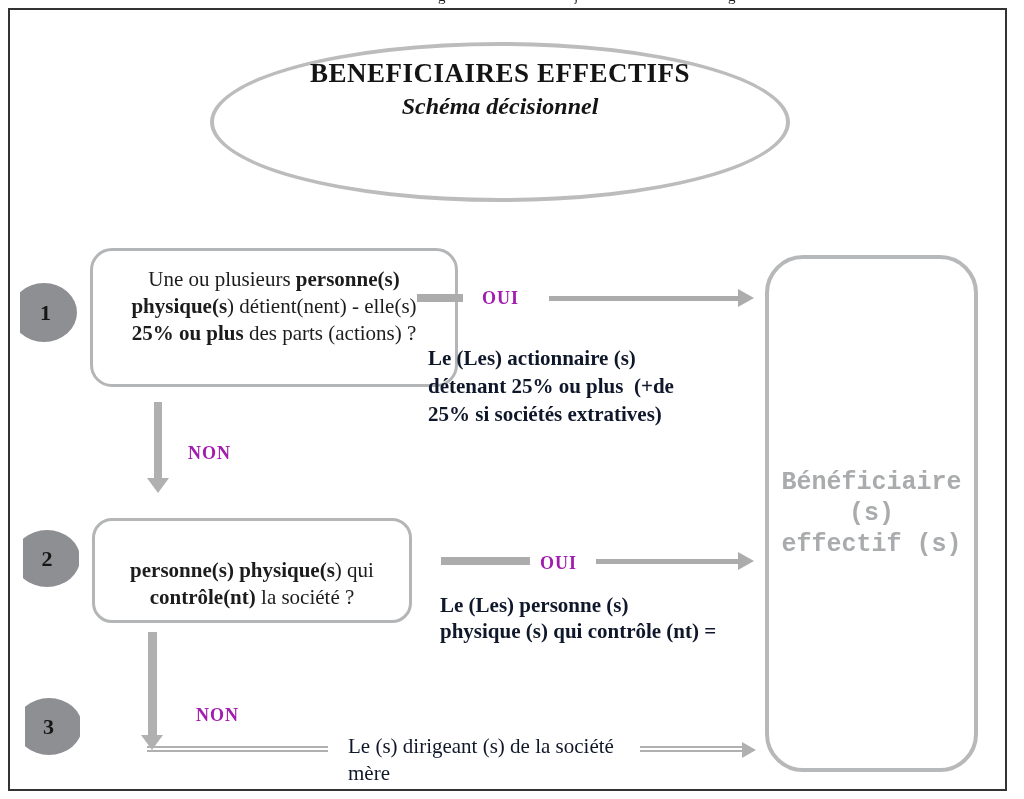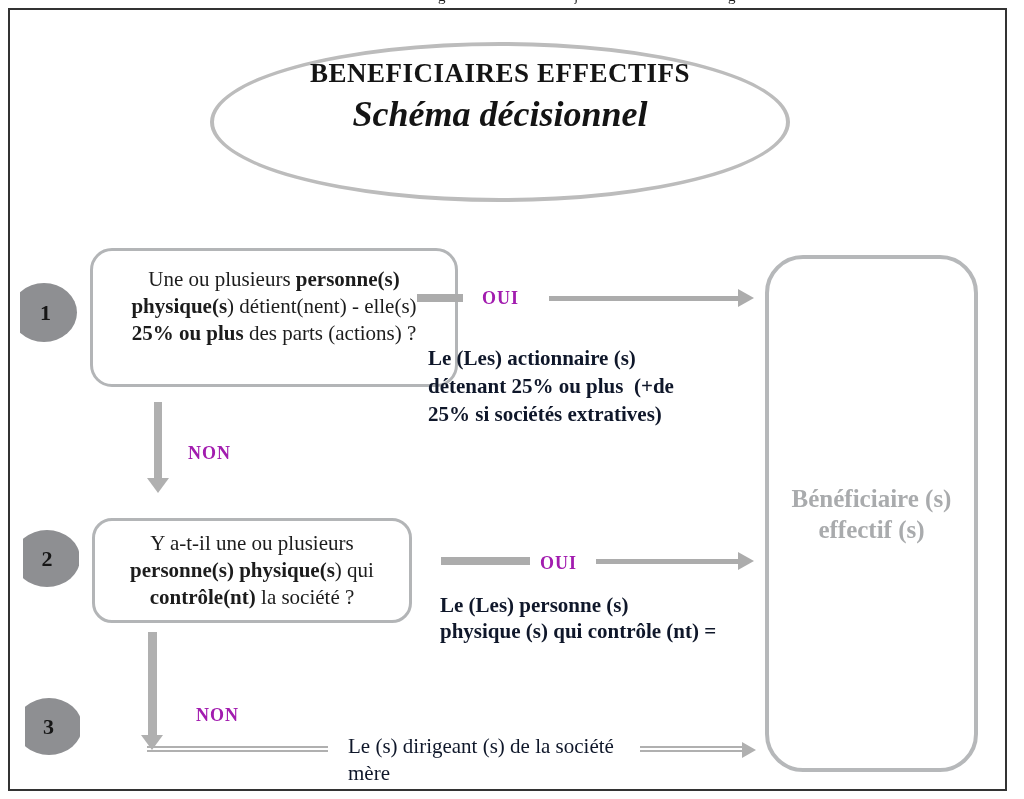--- a/index.html
+++ b/index.html
@@ -38,21 +38,21 @@
     box-sizing: border-box;
     text-align: center;
   }
   #title-line1 {
     margin-top: 12px;
     font-size: 27px; font-weight: bold; letter-spacing: 0.5px;
     color: #141414;
   }
   #title-line2 {
     margin-top: 4px;
-    font-size: 36px; font-weight: bold; font-style: italic;
+    font-size: 24px; font-weight: bold; font-style: italic;
     color: #141414;
   }
 
   
   .step-circle { overflow: hidden; }
   .step-circle .disc {
     position: absolute; top: 0; left: -9px;
     width: 66px; height: 100%;
     background: #8e8f92;
     border-radius: 50%;
@@ -117,20 +117,21 @@
   
   #target-box {
     left: 765px; top: 255px;
     width: 213px; height: 517px;
     border: 4px solid #b6b8ba;
     border-radius: 38px;
     box-sizing: border-box;
     display: flex; align-items: center; justify-content: center;
     text-align: center;
     background: #ffffff;
+    font-family: Liberation Mono, monospace;
   }
   #target-label {
     font-size: 25px; font-weight: bold; line-height: 31px;
     color: #a9abad;
   }
 </style>
 </head>
 <body>
 
 <div id="page">
@@ -171,21 +172,21 @@
   <div class="abs bar-v" style="left:154px; top:402px; width:8px; height:77px;"></div>
   <div class="abs head-down" style="left:147px; top:478px;"></div>
   <div class="abs edge-label" style="left:188px; top:443px;">NON</div>
 
   <div class="abs step-circle" style="left:23px; top:530px; width:56px; height:57px;">
     <div class="disc"></div>
     <div class="num">2</div>
   </div>
 
   <div class="abs q-box" style="left:92px; top:518px; width:320px; height:105px; border-radius:20px;">
-    <div class="q-text" style="padding:9px 6px 0;"><span>Y a-t-il une ou plusieurs</span><br><b>personne(s) physique(s</b><span>) qui</span><br><b>contrôle(nt)</b><span> la société ?</span></div>
+    <div class="q-text" style="padding:9px 6px 0;"><br><b>personne(s) physique(s</b><span>) qui</span><br><b>contrôle(nt)</b><span> la société ?</span></div>
   </div>
 
   <div class="abs bar-h" style="left:441px; top:557px; width:89px; height:8px;"></div>
   <div class="abs edge-label" style="left:540px; top:553px;">OUI</div>
   <div class="abs bar-h" style="left:596px; top:559px; width:144px; height:5px;"></div>
   <div class="abs head-right" style="left:738px; top:552px;"></div>
 
   <div class="abs outcome" id="outcome-2" style="left:440px; top:592px; width:300px;">Le (Les) personne (s)<br>physique (s) qui contrôle (nt) =</div>
 
   <div class="abs bar-v" style="left:148px; top:632px; width:9px; height:104px;"></div>

